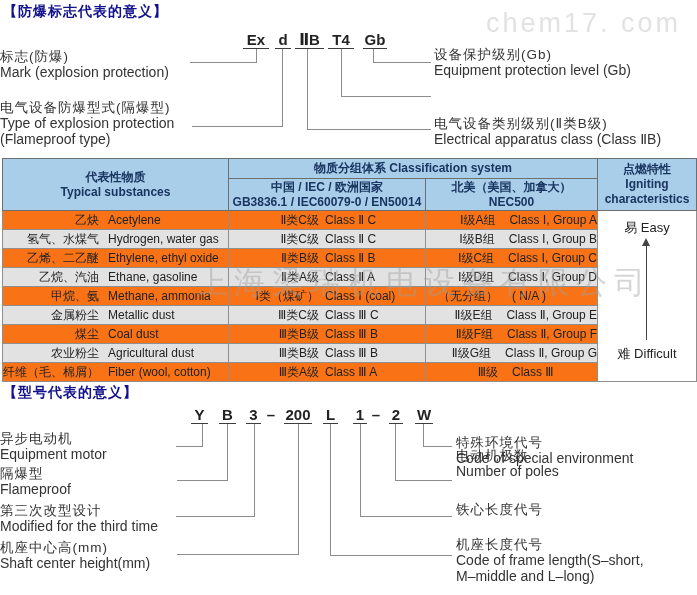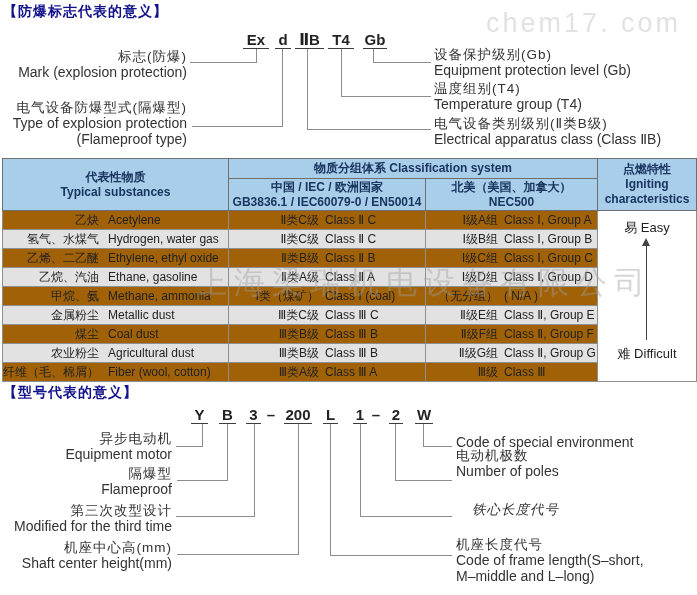--- a/index.html
+++ b/index.html
@@ -15,39 +15,39 @@
   
   .token { position:absolute; font-size:15px; font-weight:bold; color:#222; text-align:center; border-bottom:1px solid #3c3c3c; padding-bottom:1px; height:18px; }
   .token.nounder { border-bottom:none; }
 
   
   .vline { position:absolute; width:1px; background:#8c8c8c; }
   .hline { position:absolute; height:1px; background:#8c8c8c; }
 
   
   .lbl { position:absolute; }
-  .lbl.right-align { text-align:right; }
+  .lbl.right-align { text-align:left; }
   .lbl .zh { display:block; font-size:13.5px; color:#333; line-height:16px; letter-spacing:1px; }
   .lbl .en { display:block; font-size:14px; color:#333; line-height:15.5px; }
 
   
   table.cls { position:absolute; left:2px; top:158px; width:694px; border-collapse:collapse; table-layout:fixed; }
   table.cls th, table.cls td { border:1px solid #6e6e6e; padding:0; overflow:hidden; }
   table.cls th { background:#a9cee9; color:#1a3560; font-weight:bold; font-size:12px; text-align:center; }
   table.cls .hdr-line { display:block; line-height:15px; }
   tr.hrow1 { height:20px; }
   tr.hrow2 { height:32px; }
-  tr.drow { height:19px; background:#a16207; }
+  tr.drow { height:19px; background:#f97316; }
   tr.drow.alt { background:#e2e2e2; }
   tr.drow td { border-color:#8f8f8f; font-size:12px; color:#222; }
   .cellflex { display:flex; align-items:center; line-height:18px; white-space:nowrap; }
   .cellflex .zh { text-align:right; }
   .c1 .zh { width:96px; } .c1 .en { margin-left:9px; }
   .c2 .zh { width:90px; } .c2 .en { margin-left:6px; }
-  .c3 .zh { width:72px; } .c3 .en { margin-left:6px; }
+  .c3 .zh { width:72px; } .c3 .en { margin-left:14px; }
 
   td.ignite { background:#fff !important; position:relative; }
   .ign-easy { position:absolute; top:8px; left:0; width:100%; text-align:center; font-size:13px; color:#222; }
   .ign-diff { position:absolute; top:134px; left:0; width:100%; text-align:center; font-size:13px; color:#222; }
   .arrow-line { position:absolute; left:48px; top:34px; width:1px; height:95px; background:#444; }
   .arrow-head { position:absolute; left:44px; top:27px; width:0; height:0; border-left:4.5px solid transparent; border-right:4.5px solid transparent; border-bottom:8px solid #444; }
 </style>
 </head>
 <body>
 
@@ -80,24 +80,20 @@
   </div>
   <div class="lbl right-align" style="left:0; top:100px; width:187px;">
     <span class="zh">电气设备防爆型式(隔爆型)</span>
     <span class="en">Type of explosion protection</span>
     <span class="en">(Flameproof type)</span>
   </div>
 
   <div class="lbl" style="left:434px; top:47px;">
     <span class="zh">设备保护级别(Gb)</span>
     <span class="en">Equipment protection level (Gb)</span>
-  </div>
-  <div class="lbl" style="left:434px; top:81px;">
-    <span class="zh">温度组别(T4)</span>
-    <span class="en">Temperature group (T4)</span>
   </div>
   <div class="lbl" style="left:434px; top:116px;">
     <span class="zh">电气设备类别级别(Ⅱ类B级)</span>
     <span class="en">Electrical apparatus class (Class ⅡB)</span>
   </div>
 
   <table class="cls">
     <colgroup>
         <col style="width:226px">
         <col style="width:197px">
@@ -360,27 +356,28 @@
   <div class="lbl right-align" style="left:0; top:503px; width:172px;">
     <span class="zh">第三次改型设计</span>
     <span class="en">Modified for the third time</span>
   </div>
   <div class="lbl right-align" style="left:0; top:540px; width:172px;">
     <span class="zh">机座中心高(mm)</span>
     <span class="en">Shaft center height(mm)</span>
   </div>
 
   <div class="lbl" style="left:456px; top:435px;">
+    <span class="zh">特殊环境代号</span>
     <span class="en">Code of special environment</span>
   </div>
   <div class="lbl" style="left:456px; top:448px;">
     <span class="zh">电动机极数</span>
     <span class="en">Number of poles</span>
   </div>
-  <div class="lbl" style="left:472px; top:502px;font-style:italic;">
+  <div class="lbl" style="left:456px; top:502px;">
     <span class="zh">铁心长度代号</span>
   </div>
   <div class="lbl" style="left:456px; top:537px;">
     <span class="zh">机座长度代号</span>
     <span class="en">Code of frame length(S–short,</span>
     <span class="en">M–middle and L–long)</span>
   </div>
 
 </div>
 

